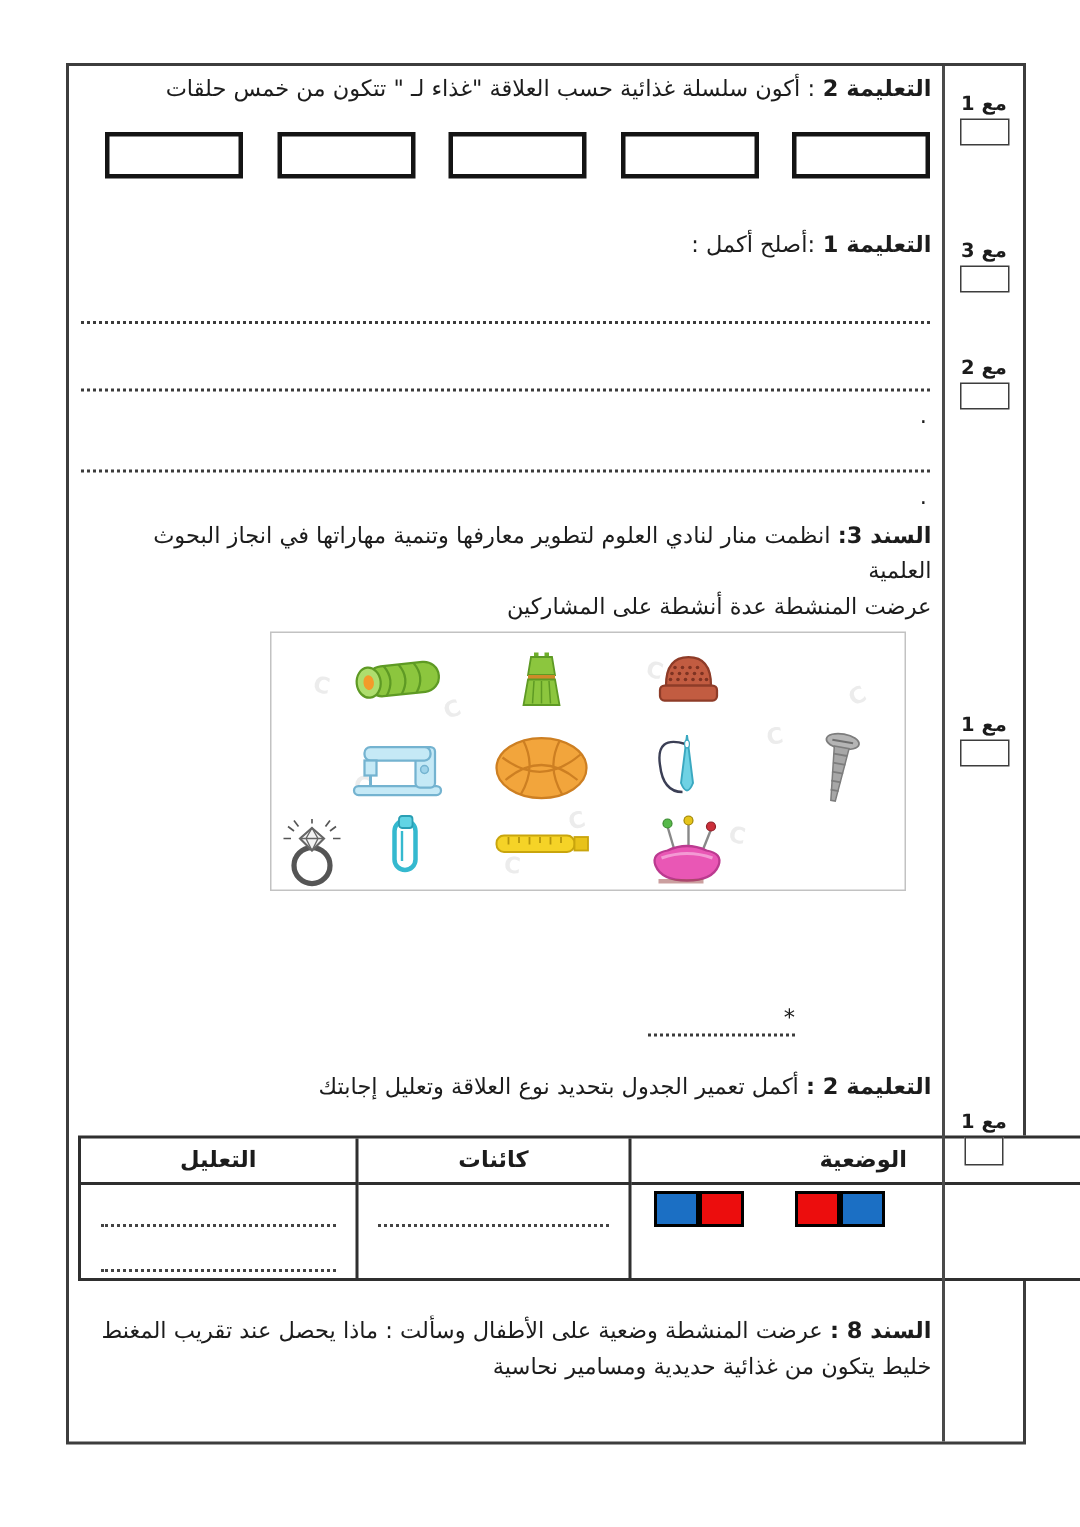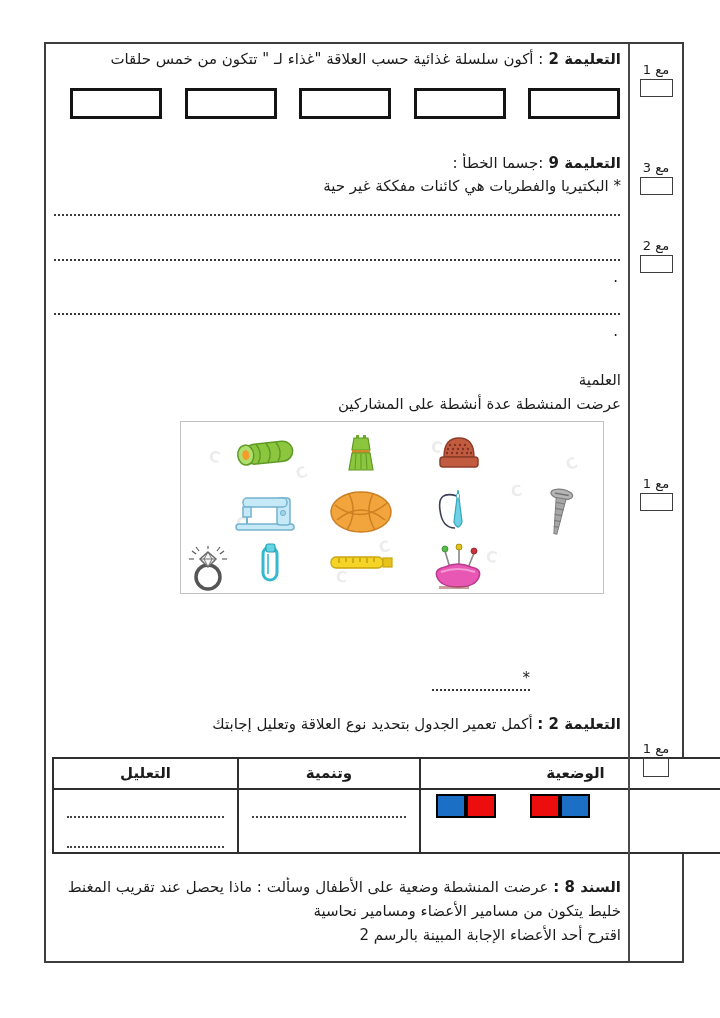--- a/index.html
+++ b/index.html
@@ -14,20 +14,21 @@
 
   
   .frame {
     position:absolute; left:44px; top:42px; width:640px; height:921px;
     border:2px solid #3d3d3d; background:#fff;
   }
   
   .margin-col {
     position:absolute; top:0; right:0; width:54px; height:100%;
     border-left:2px solid #4a4a4a;
+    font-weight:bold;
   }
   .mark { position:absolute; left:3px; width:46px; text-align:center; }
   .mark .lbl { font-size:13px; line-height:15px; direction:rtl; }
   .mark .mbox { margin:2px auto 0; width:33px; height:18px; border:1.5px solid #3d3d3d; background:#fff; }
   .mark.small .mbox { width:26px; height:19px; }
 
   
   .content { position:absolute; left:0; top:0; width:584px; height:100%;border-radius:22px; }
   .tline {
     position:absolute; left:6px; right:9px;
@@ -88,32 +89,34 @@
 
       <div class="boxrow">
         <div class="chainbox"></div>
         <div class="chainbox"></div>
         <div class="chainbox"></div>
         <div class="chainbox"></div>
         <div class="chainbox"></div>
       </div>
 
       <div class="tline" style="top:109px">
-        <span class="bld">التعليمة 9 </span><span>:جسما الخطأ :</span>
-      </div>
-      <div class="tline" style="top:132px">* البكتيريا والفطريات هي كائنات مفككة غير حية</div>
+        <span class="bld">التعليمة 1 </span><span>:أصلح أكمل :</span>
+      </div>
 
       <div class="dotline" style="top:170px"></div>
 
 
       <div class="dotline" style="top:215px"></div>
       <div class="period" style="top:226px">.</div>
       <div class="dotline" style="top:269px"></div>
       <div class="period" style="top:280px">.</div>
 
+      <div class="tline" style="top:303px">
+        <span class="bld">السند 3:</span><span> انظمت منار لنادي العلوم لتطوير معارفها وتنمية مهاراتها في انجاز البحوث</span>
+      </div>
       <div class="tline" style="top:350px">عرضت المنشطة عدة أنشطة على المشاركين</div>
       <div class="tline" style="top:326px">العلمية</div>
 
       <div class="panel">
 
         <span class="wm" style="left:115px;top:42px;transform:rotate(-20deg)">C</span>
         <span class="wm" style="left:250px;top:16px;transform:rotate(15deg)">C</span>
         <span class="wm" style="left:330px;top:60px;transform:rotate(-10deg)">C</span>
         <span class="wm" style="left:55px;top:92px;transform:rotate(20deg)">C</span>
         <span class="wm" style="left:198px;top:116px;transform:rotate(-15deg)">C</span>
@@ -246,21 +249,21 @@
         <div class="star">*</div>
         <div class="sdots"></div>
       </div>
 
       <div class="tline" style="top:670px">
         <span class="bld">التعليمة 2 :</span><span> أكمل تعمير الجدول بتحديد نوع العلاقة وتعليل إجابتك</span>
       </div>
 
       <div class="atable">
         <div class="hc csep">التعليل</div>
-        <div class="hc csep">وتنمية</div>
+        <div class="hc csep">كائنات</div>
         <div class="hc">الوضعية</div>
 
         <div class="bc csep">
           <div class="cdots" style="top:26px"></div>
           <div class="cdots" style="top:56px"></div>
         </div>
         <div class="bc csep">
           <div class="cdots" style="top:26px"></div>
         </div>
         <div class="bc">
@@ -273,22 +276,21 @@
               <div class="mag mag-r" style="background: rgb(236, 13, 13);"></div>
               <div class="mag mag-b" style="background: rgb(27, 111, 196);"></div>
             </div>
           </div>
         </div>
       </div>
 
       <div class="tline" style="top:833px">
         <span class="bld">السند 8 :</span><span> عرضت المنشطة وضعية على الأطفال  وسألت : ماذا يحصل عند تقريب المغنط</span>
       </div>
-      <div class="tline" style="top:857px">خليط يتكون من مسامير الأعضاء ومسامير نحاسية</div>
-      <div class="tline" style="top:881px">اقترح أحد الأعضاء الإجابة المبينة بالرسم 2</div>
+      <div class="tline" style="top:857px">خليط يتكون من غذائية حديدية ومسامير نحاسية</div>
     </div>
 
     <div class="margin-col">
       <div class="mark" style="top:18px">
         <div class="lbl">مع 1</div>
         <div class="mbox"></div>
       </div>
       <div class="mark" style="top:116px">
         <div class="lbl">مع 3</div>
         <div class="mbox"></div>

